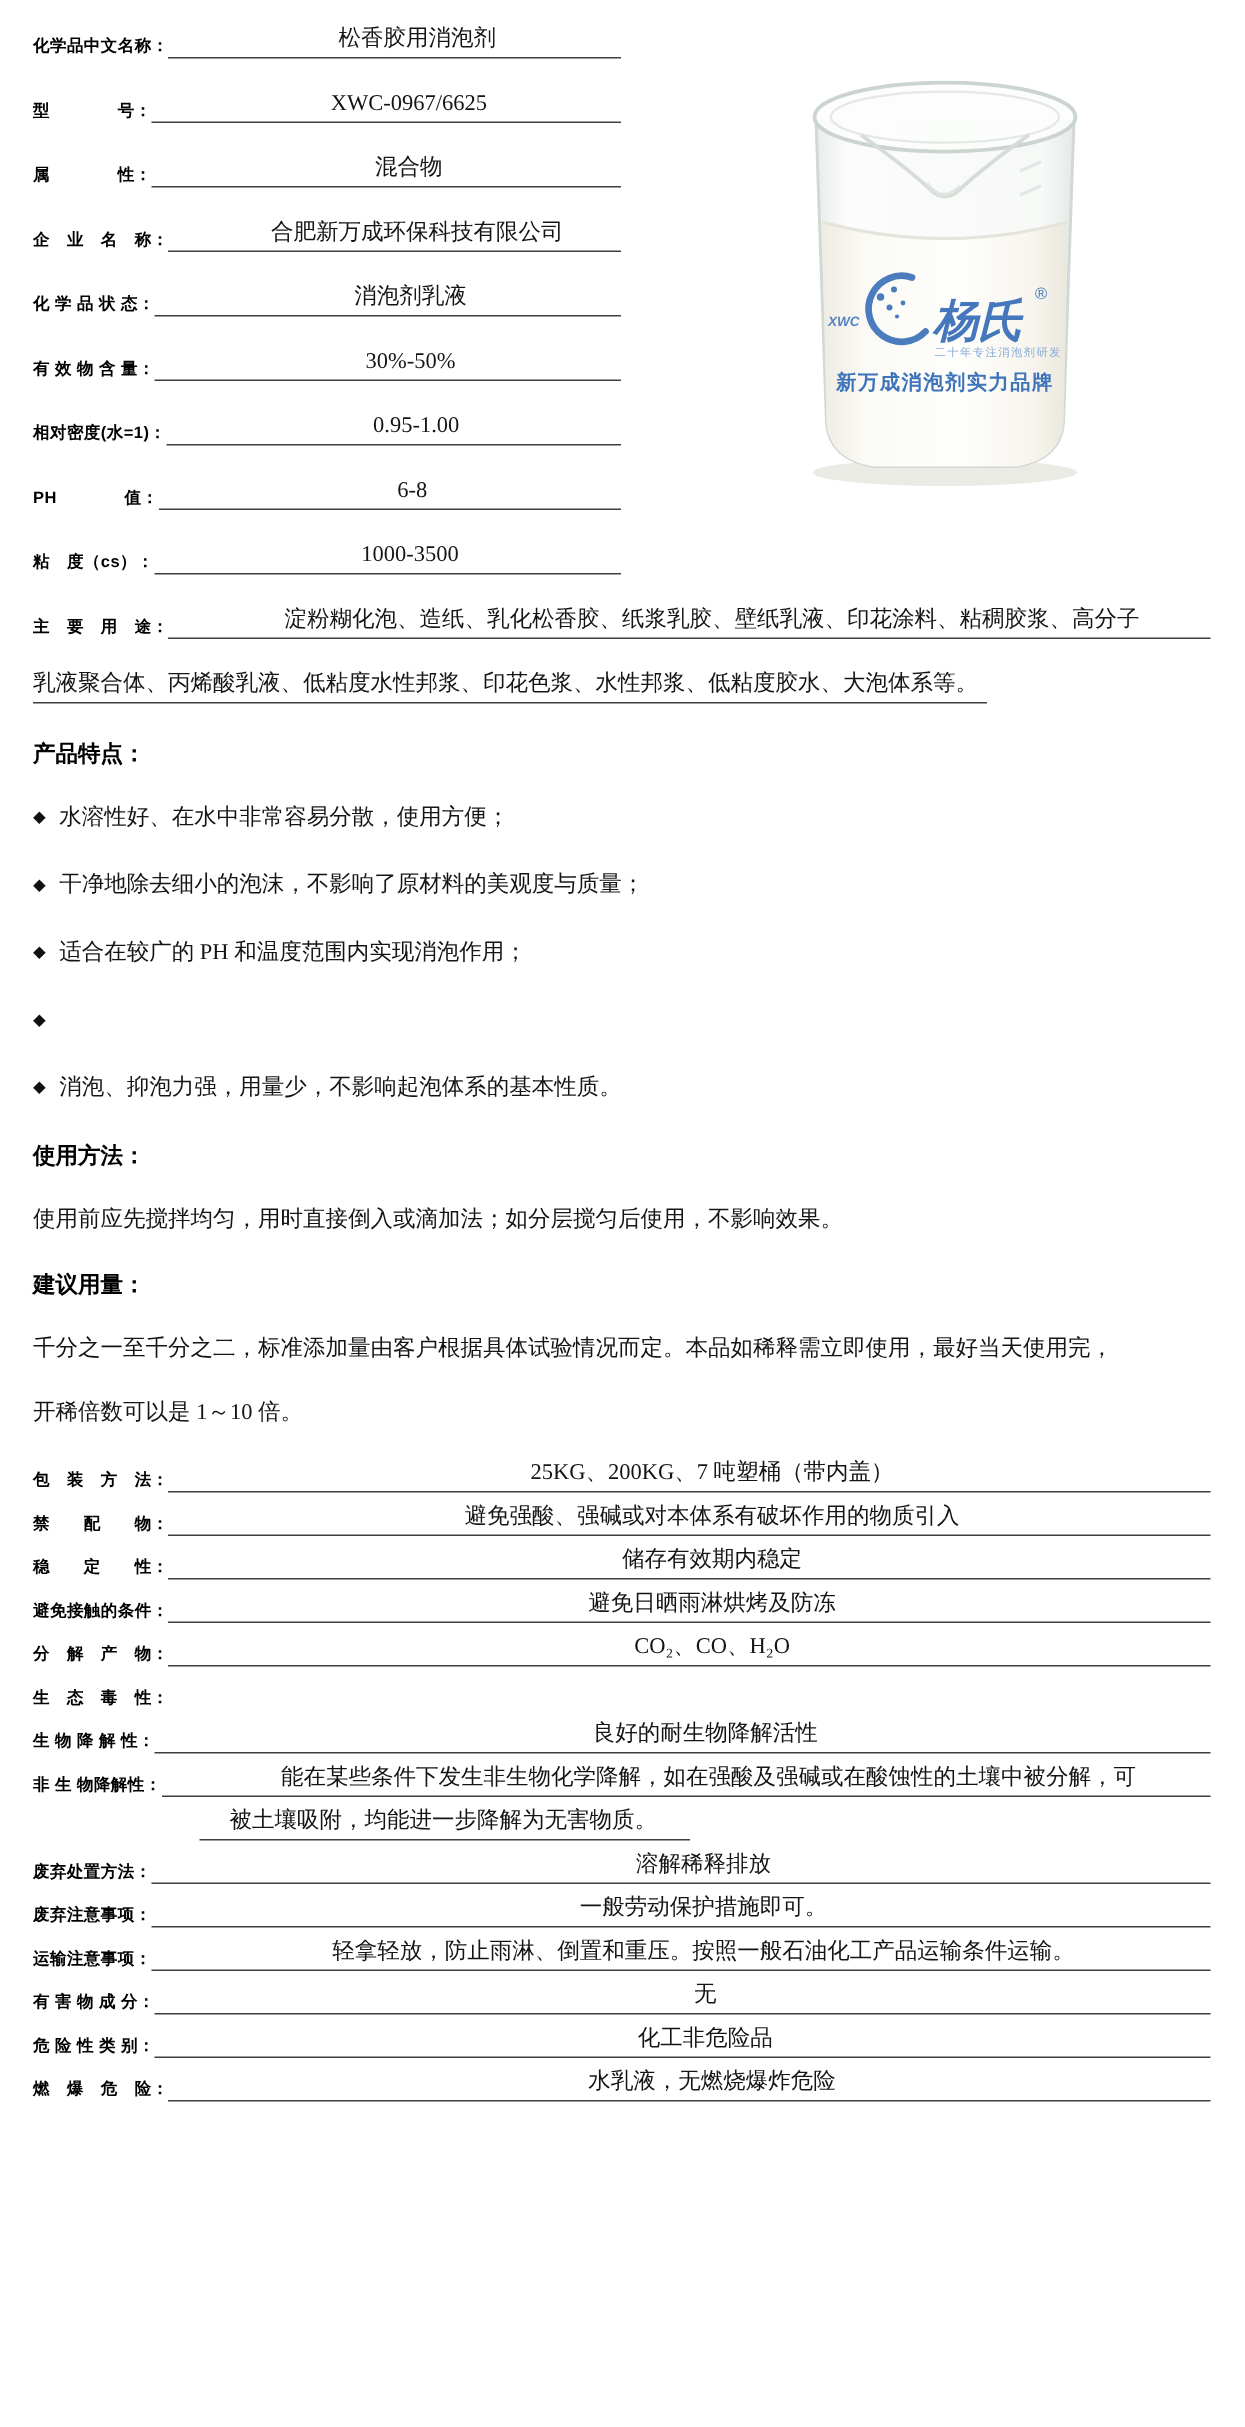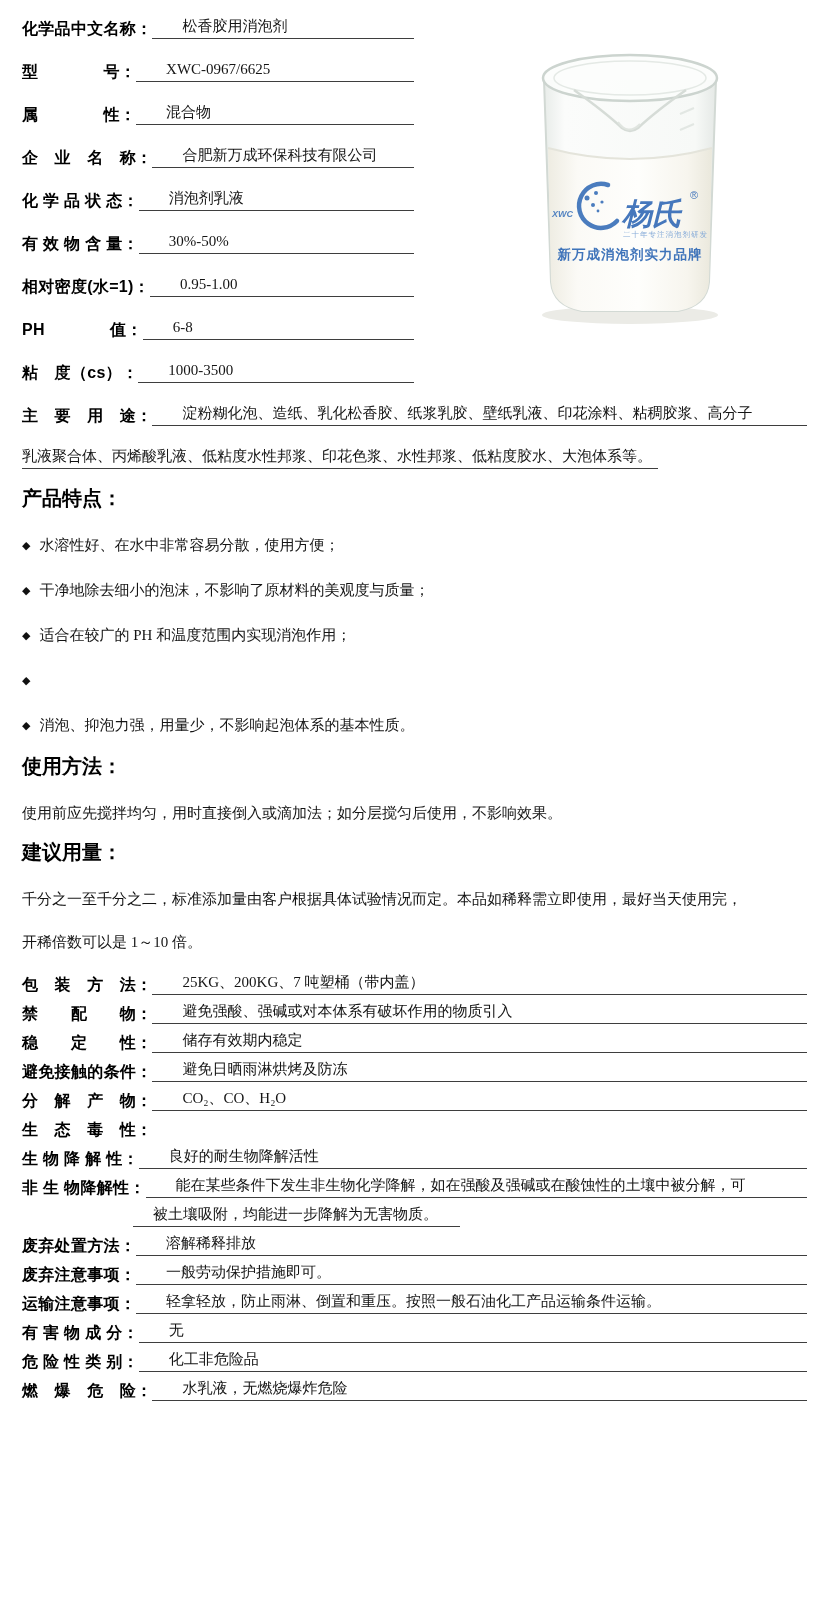--- a/index.html
+++ b/index.html
@@ -6,28 +6,28 @@
   body{
     width:830px;height:1618px;box-sizing:border-box;
     padding:12px 23px 0 22px;position:relative;overflow:hidden;
     font-family:"Liberation Serif","DejaVu Serif",serif;
     font-size:15px;color:#141414;
   }
   .row{display:flex;align-items:flex-end;height:27px;margin-bottom:16px;}
   .row.b{margin-bottom:2px;}
   .lbl{
     font-family:"Liberation Sans","DejaVu Sans",sans-serif;
-    font-weight:bold;white-space:pre;font-size:16px;color:#000;
+    font-weight:bold;white-space:pre;font-size:11px;color:#000;
     flex:0 0 auto;letter-spacing:.3px;line-height:1.25;
   }
   .ul{flex:1;border-bottom:1.6px solid #3e3e3e;padding:0 0 2px 30px;
-      white-space:nowrap;line-height:1.25;}
+      white-space:nowrap;line-height:1.25;text-align:center;}
   .top-fields{width:392px;}
   .heading{font-family:"Liberation Sans","DejaVu Sans",sans-serif;font-weight:bold;
-      font-size:20px;color:#000;display:flex;align-items:flex-end;height:27px;margin-bottom:16px;}
+      font-size:15px;color:#000;display:flex;align-items:flex-end;height:27px;margin-bottom:16px;}
   .para{display:flex;align-items:flex-end;height:27px;margin-bottom:16px;line-height:1.25;}
   .bullet-row{display:flex;align-items:flex-end;height:27px;margin-bottom:18px;line-height:1.25;}
   .diamond{font-size:11px;margin-right:9px;line-height:1.7;flex:0 0 auto;color:#111;}
   .inline-ul{border-bottom:1.6px solid #3e3e3e;padding:0 6px 2px 0;line-height:1.25;}
   .cont-ul{border-bottom:1.6px solid #3e3e3e;padding:0 22px 2px 20px;margin-left:111px;line-height:1.25;}
   .beaker{position:absolute;left:530px;top:52px;width:200px;height:285px;}
   svg text{font-family:"Liberation Sans","DejaVu Sans",sans-serif;}
 </style>
 </head>
 <body>

